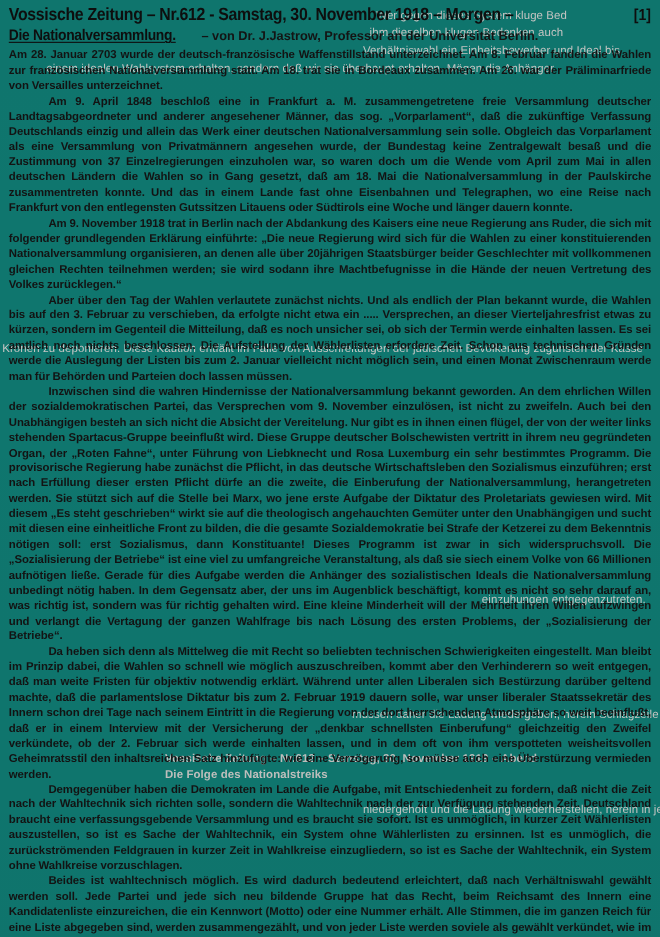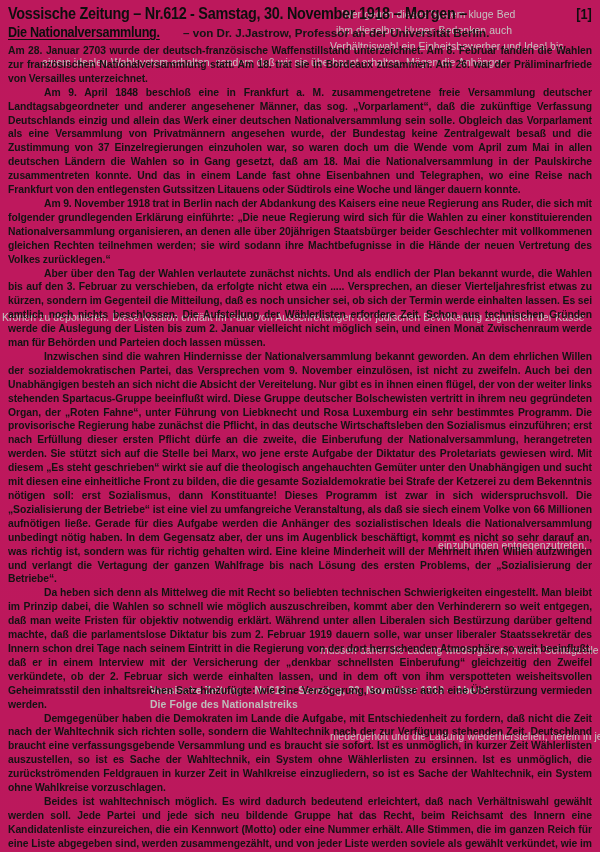--- a/index.html
+++ b/index.html
@@ -1,20 +1,20 @@
 <!DOCTYPE html>
 <html><head>
 <meta charset="utf-8">
 <style>
   html,body{margin:0;padding:0;background:#e8e8e6;}
   .page{
     position:relative;
     width:600px;height:852px;
     margin:0 auto;
-    background:#be185d;
+    background:#0f766e;
     overflow:hidden;
     font-family:"Liberation Sans",sans-serif;
     color:#141414;
     box-sizing:border-box;
     padding:5px 8px 0 8px;
   }
   
   .page::after{
     content:"";position:absolute;inset:0;pointer-events:none;
     background:linear-gradient(180deg,rgba(0,0,0,0.012),rgba(0,0,0,0) 30%,rgba(0,0,0,0.015));

